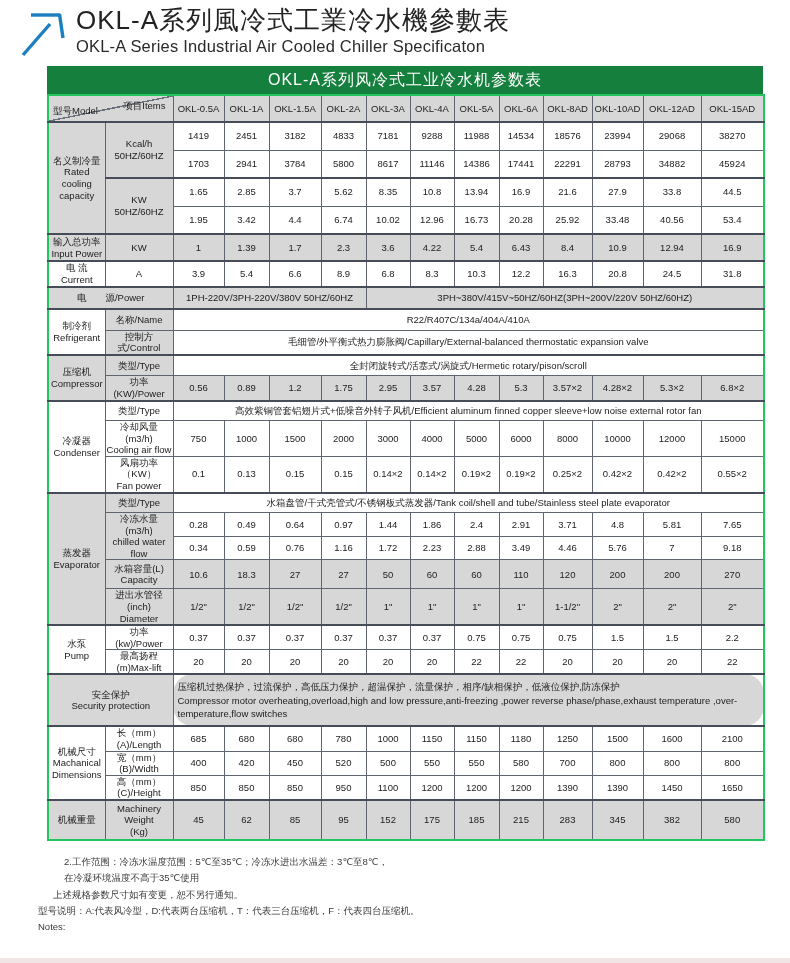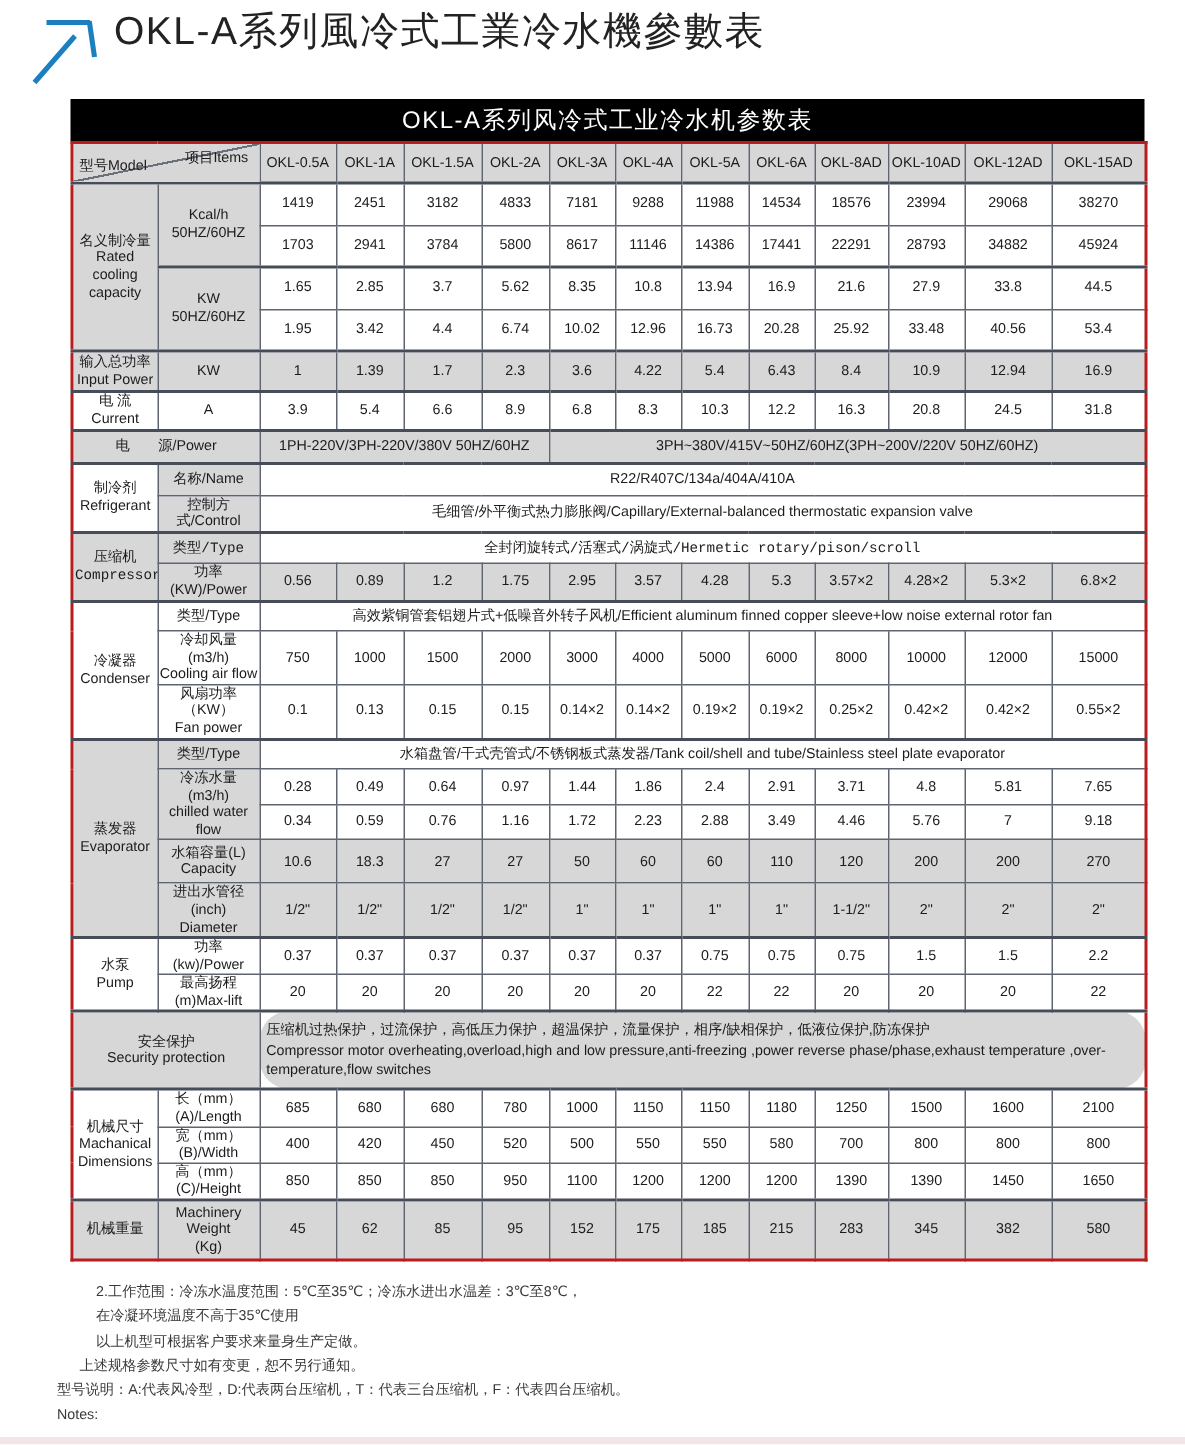--- a/index.html
+++ b/index.html
@@ -7,25 +7,25 @@
     width:790px;height:963px;background:#ffffff;position:relative;overflow:hidden;
     font-family:"Liberation Sans","DejaVu Sans",sans-serif;color:#1c1c1c;
   }
   .page-header{display:flex;align-items:flex-start;padding:6px 0 0 14px;}
   .arrow-wrap{width:52px;height:52px;flex:0 0 52px;}
   .titles{margin-left:10px;}
   .title-zh{font-size:26px;letter-spacing:1px;color:#222;line-height:1.15;}
   .title-en{font-size:16.5px;color:#2a2a2a;margin-top:1px;letter-spacing:0.2px;}
   .content{margin-left:47px;width:716px;margin-top:8px;}
   .banner{
-    width:716px;height:28px;background:#000000;color:#ffffff;
+    width:716px;height:28px;background:#15803d;color:#ffffff;
     display:flex;align-items:center;justify-content:center;
     font-size:16px;letter-spacing:1px;box-sizing:border-box;
   }
-  table.spec{width:716px;table-layout:fixed;border-collapse:collapse;border:2px solid #b91c1c;}
+  table.spec{width:716px;table-layout:fixed;border-collapse:collapse;border:2px solid #22c55e;}
   table.spec td{
     border:1px solid #5f6471;font-size:9.5px;text-align:center;vertical-align:middle;
     white-space:pre-line;padding:0 1px;line-height:1.22;background:#ffffff;color:#1c1c1c;
     overflow:hidden;
   }
   table.spec td.g{background:#d7d7d7;}
   table.spec tr.sec td{border-top:2px solid #474c59;}
   table.spec td.left{text-align:left;padding:2px 4px;line-height:1.45;border-radius:20px;}
   td.diag{position:relative;padding:0;}
   td.diag .slash{
@@ -47,20 +47,21 @@
     <svg width="52" height="52" viewBox="0 0 52 52">
       <g stroke="#1b7fc0" stroke-width="3.4" fill="none">
         <line x1="9" y1="49" x2="36" y2="18"></line>
         <line x1="17" y1="9" x2="46" y2="9"></line>
         <line x1="45.5" y1="8" x2="49" y2="32"></line>
       </g>
     </svg>
   </div>
   <div class="titles">
     <div class="title-zh">OKL-A系列風冷式工業冷水機參數表</div>
+    <div class="title-en">OKL-A Series Industrial Air Cooled Chiller Specificaton</div>
   </div>
 </div>
 
 <div class="content">
   <div class="banner">OKL-A系列风冷式工业冷水机参数表</div>
   <table class="spec">
     <colgroup>
         <col style="width: 57px;">
         <col style="width: 68px;">
         <col style="width: 51px;">
@@ -198,21 +199,21 @@
         <tr class="sec" style="height: 21px;">
           <td rowspan="2">制冷剂
 Refrigerant</td>
           <td class="g">名称/Name</td>
           <td colspan="12">R22/R407C/134a/404A/410A</td>
         </tr>
         <tr style="height: 22px;">
           <td class="g">控制方式/Control</td>
           <td colspan="12">毛细管/外平衡式热力膨胀阀/Capillary/External-balanced thermostatic expansion valve</td>
         </tr>
-        <tr class="sec" style="height: 21px; font-family: Liberation Mono, monospace;">
+        <tr class="sec" style="height: 21px;">
           <td rowspan="2" class="g">压缩机
 Compressor</td>
           <td class="g">类型/Type</td>
           <td colspan="12">全封闭旋转式/活塞式/涡旋式/Hermetic rotary/pison/scroll</td>
         </tr>
         <tr style="height: 25px;">
           <td class="g">功率(KW)/Power</td>
           <td class="g">0.56</td>
           <td class="g">0.89</td>
           <td class="g">1.2</td>
@@ -437,21 +438,20 @@
           <td class="g">580</td>
         </tr>
       </tbody>
   </table>
 </div>
 
 <div class="notes">
   <div class="notes-zh">
       <div class="note-line" style="margin-left: 26px;">2.工作范围：冷冻水温度范围：5℃至35℃；冷冻水进出水温差：3℃至8℃，</div>
       <div class="note-line" style="margin-left: 26px;">在冷凝环境温度不高于35℃使用</div>
-      <div class="note-line" style="margin-left: 26px;">以上机型可根据客户要求来量身生产定做。</div>
       <div class="note-line" style="margin-left: 15px;">上述规格参数尺寸如有变更，恕不另行通知。</div>
       <div class="note-line" style="margin-left: 0px;">型号说明：A:代表风冷型，D:代表两台压缩机，T：代表三台压缩机，F：代表四台压缩机。</div>
     </div>
   <div class="notes-en">
       <div class="note-line" style="margin-left: 0px;">Notes:</div>
     </div>
 </div>
 
 <div class="bottom-strip"></div>
 

